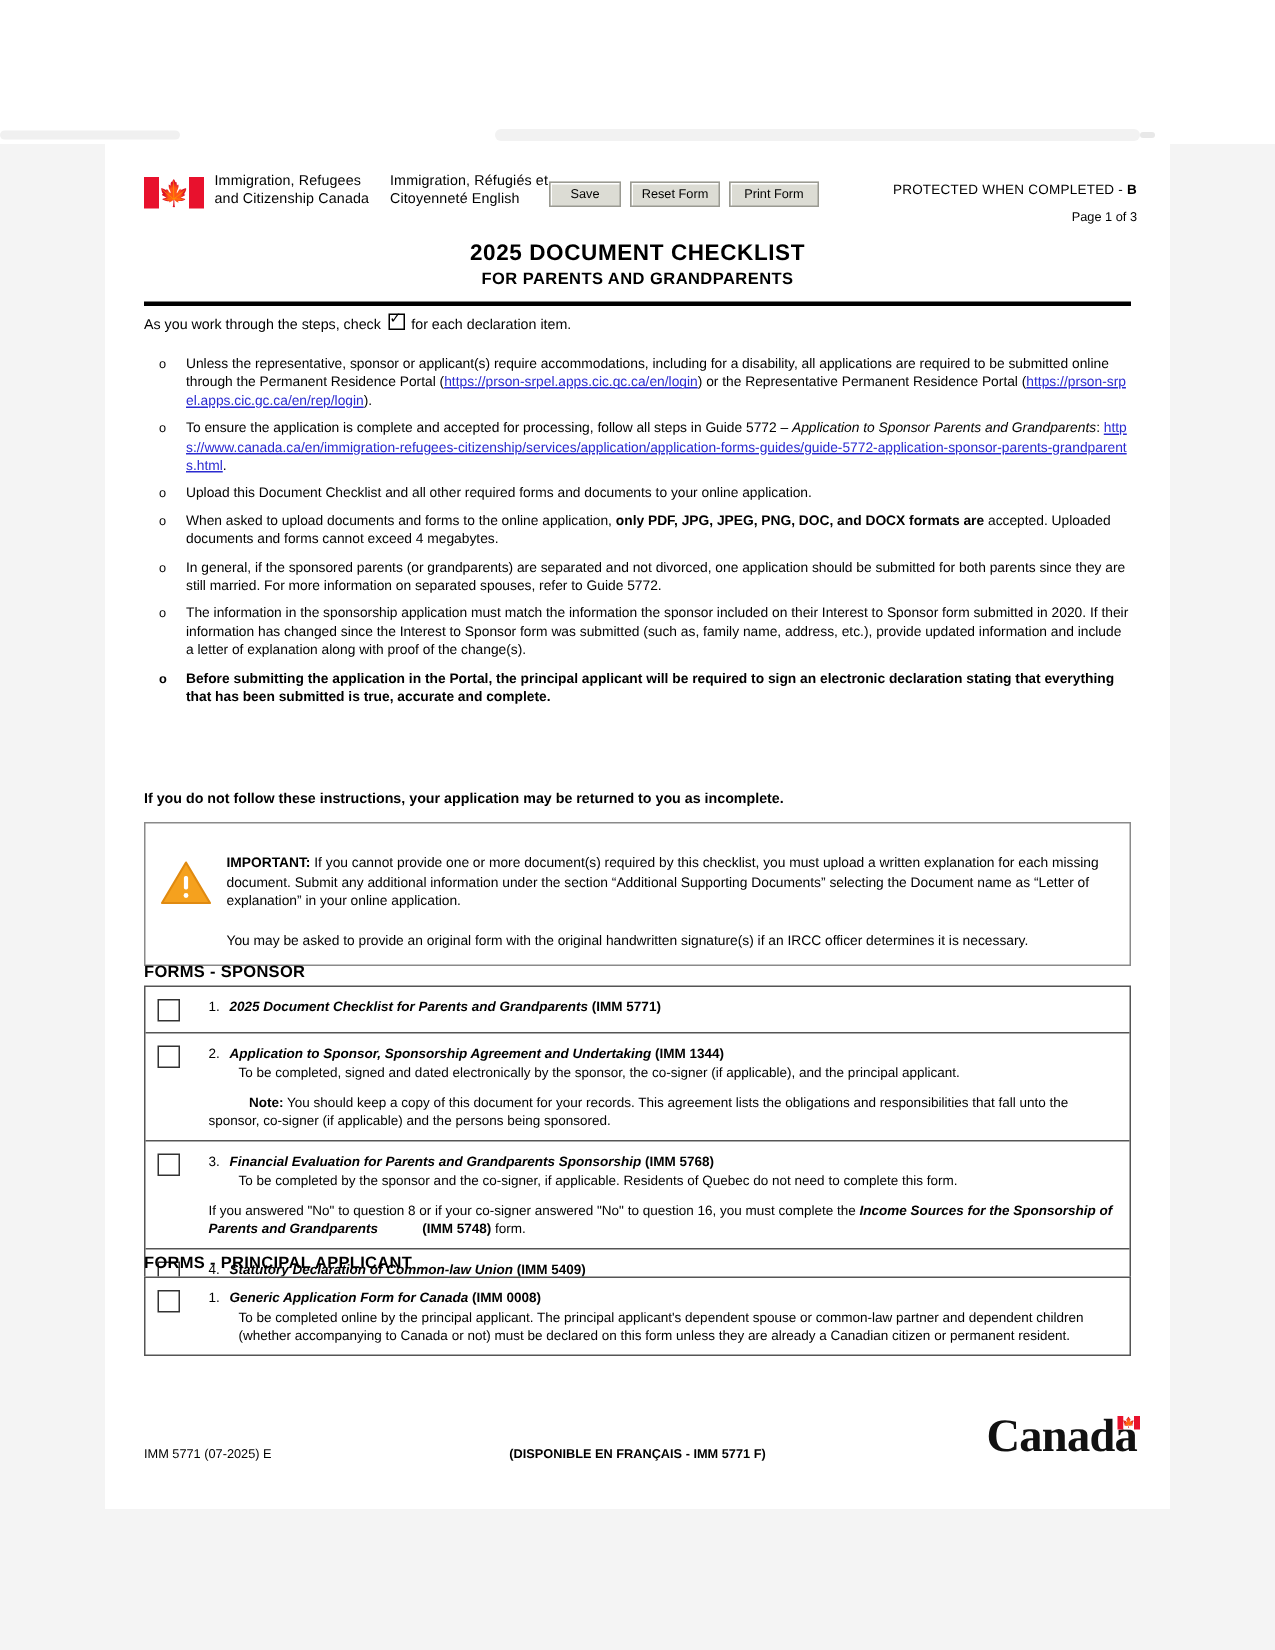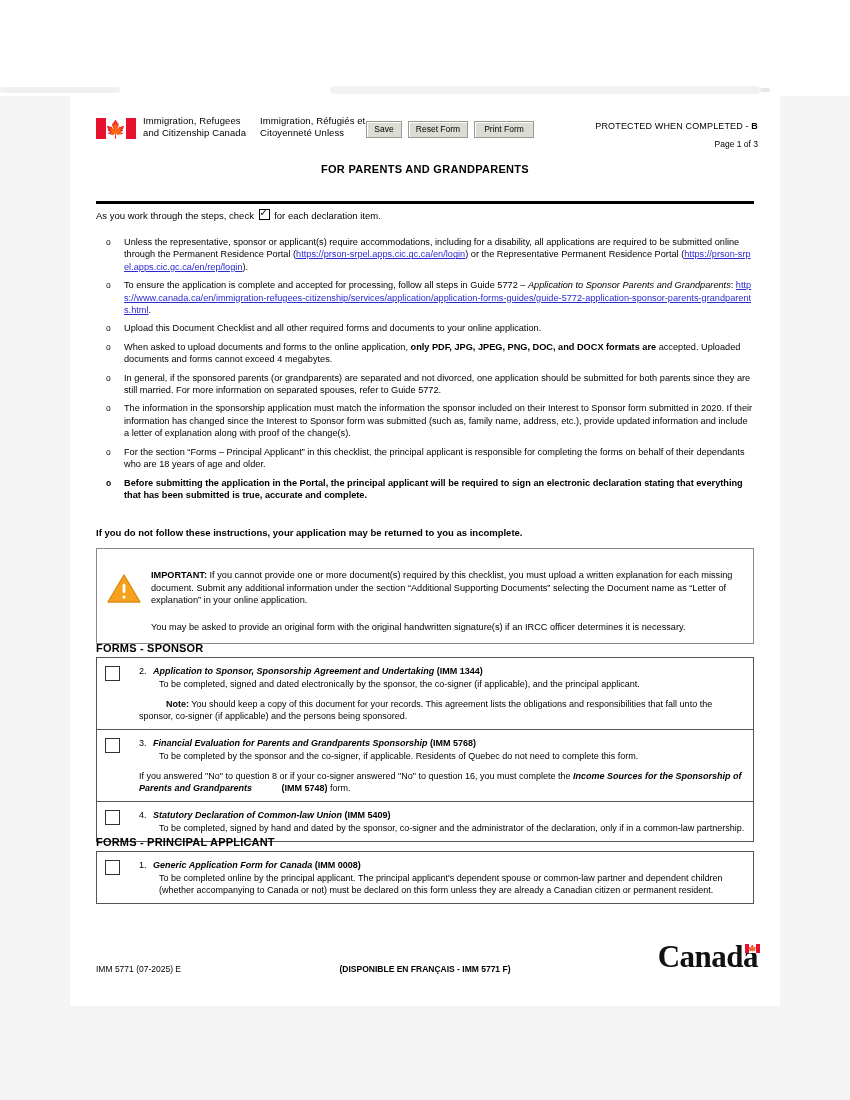--- a/index.html
+++ b/index.html
@@ -105,21 +105,21 @@
     gap: 6px;
   }
   .btn {
     background: #dcdcd4;
     border: 1px solid #9a9a92;
     box-shadow: inset 1px 1px 0 #fff;
     font-size: 8.5px;
     font-family: "Liberation Sans", sans-serif;
     color: #000;
     padding: 0;
-    width: 36px;
+    width: 48px;
     height: 17px;
     line-height: 15px;
     text-align: center;
     cursor: pointer;
   }
   .btn.wide { width: 60px; }
 
   .protected {
     position: absolute;
     right: 22px; top: 25px;
@@ -367,51 +367,51 @@
 
   <div class="header">
     <div class="flag">
       <div class="bar"></div>
       <div class="mid">
           <span class="leaf">🍁</span>
         </div>
       <div class="bar"></div>
     </div>
     <div class="wordmark-en">Immigration, Refugees and Citizenship Canada</div>
-    <div class="wordmark-fr">Immigration, Réfugiés et Citoyenneté Unless</div>
+    <div class="wordmark-fr">Immigration, Réfugiés et Citoyenneté English</div>
 
     <div class="btnrow">
       <button class="btn">Save</button>
       <button class="btn wide">Reset Form</button>
       <button class="btn wide">Print Form</button>
     </div>
 
     <div class="protected"><span>PROTECTED WHEN COMPLETED - </span><b>B</b></div>
     <div class="pageno">Page 1 of 3</div>
   </div>
 
   <div class="title-wrap">
+    <div class="title-main">2025 DOCUMENT CHECKLIST</div>
     <div class="title-sub">FOR PARENTS AND GRANDPARENTS</div>
   </div>
   <div class="rule"></div>
 
   <div class="intro">
     <span>As you work through the steps, check</span>
     <span class="cbox-inline"></span>
     <span>for each declaration item.</span>
   </div>
 
   <div class="bullets" id="bullets">
       <div class="bullet"><span>Unless the representative, sponsor or applicant(s) require accommodations, including for a disability, all applications are required to be submitted online through the Permanent Residence Portal (</span><span class="lnk">https://prson-srpel.apps.cic.gc.ca/en/login</span><span>) or the Representative Permanent Residence Portal (</span><span class="lnk">https://prson-srpel.apps.cic.gc.ca/en/rep/login</span><span>).</span></div>
       <div class="bullet"><span>To ensure the application is complete and accepted for processing, follow all steps in Guide 5772 – </span><i>Application to Sponsor Parents and Grandparents</i><span>:  </span><span class="lnk">https://www.canada.ca/en/immigration-refugees-citizenship/services/application/application-forms-guides/guide-5772-application-sponsor-parents-grandparents.html</span><span>.</span></div>
       <div class="bullet"><span>Upload this Document Checklist and all other required forms and documents to your online application.</span></div>
       <div class="bullet"><span>When asked to upload documents and forms to the online application, </span><b>only PDF, JPG, JPEG, PNG, DOC, and DOCX formats are</b><span> accepted. Uploaded documents and forms cannot exceed 4 megabytes.</span></div>
       <div class="bullet"><span>In general, if the sponsored parents (or grandparents) are separated and not divorced, one application should be submitted for both parents since they are still married. For more information on separated spouses, refer to Guide 5772.</span></div>
       <div class="bullet"><span>The information in the sponsorship application must match the information the sponsor included on their Interest to Sponsor form submitted in 2020. If their information has changed since the Interest to Sponsor form was submitted (such as, family name, address, etc.), provide updated information and include a letter of explanation along with proof of the change(s).</span></div>
-      <div class="bullet"><span>For the section “Forms – Principal Applicant” in this checklist, the principal applicant is responsible for completing the forms on behalf of their dependants who are 18 years of age and older.</span></div>
       <div class="bullet strong"><span>Before submitting the application in the Portal, the principal applicant will be required to sign an electronic declaration stating that everything that has been submitted is true, accurate and complete.</span></div>
     </div>
 
   <div class="notfollow">If you do not follow these instructions, your application may be returned to you as incomplete.</div>
 
   <div class="important">
     <div class="warn-icon">
       <svg width="34" height="30" viewBox="0 0 34 30" aria-hidden="true">
         <polygon points="17,2 33,29 1,29" fill="#f5a11e" stroke="#e08a10" stroke-width="1.4" stroke-linejoin="round"></polygon>
         <rect x="15.6" y="11" width="2.8" height="9" rx="1.2" fill="#ffffff"></rect>
@@ -420,20 +420,28 @@
     </div>
     <div class="warn-body">
       <p><b>IMPORTANT:</b><span> If you cannot provide one or more document(s) required by this checklist, you must upload a written explanation for each missing document. Submit any additional information under the section “Additional Supporting Documents” selecting the Document name as “Letter of explanation” in your online application.</span></p>
       <p>You may be asked to provide an original form with the original handwritten signature(s) if an IRCC officer determines it is necessary.</p>
     </div>
   </div>
 
   <div id="sections">
       <div class="section-head" style="top: 546px;">FORMS - SPONSOR</div>
       <div class="forms-table" style="top: 561px;">
+        <div class="form-row">
+          <div class="cb-cell">
+            <div class="cbox"></div>
+          </div>
+          <div class="row-body">
+            <div><span class="row-num">1.</span><span class="row-title">2025 Document Checklist for Parents and Grandparents</span><span class="row-code"> (IMM 5771)</span></div>
+          </div>
+        </div>
         <div class="form-row">
           <div class="cb-cell">
             <div class="cbox"></div>
           </div>
           <div class="row-body">
             <div><span class="row-num">2.</span><span class="row-title">Application to Sponsor, Sponsorship Agreement and Undertaking</span><span class="row-code"> (IMM 1344)</span></div>
             <span class="row-desc">To be completed, signed and dated electronically by the sponsor, the co-signer (if applicable), and the principal applicant.</span>
             <span class="row-extra"><b>Note:</b><span> You should keep a copy of this document for your records. This agreement lists the obligations and responsibilities that fall unto the sponsor, co-signer (if applicable) and the persons being sponsored.</span></span>
           </div>
         </div>

